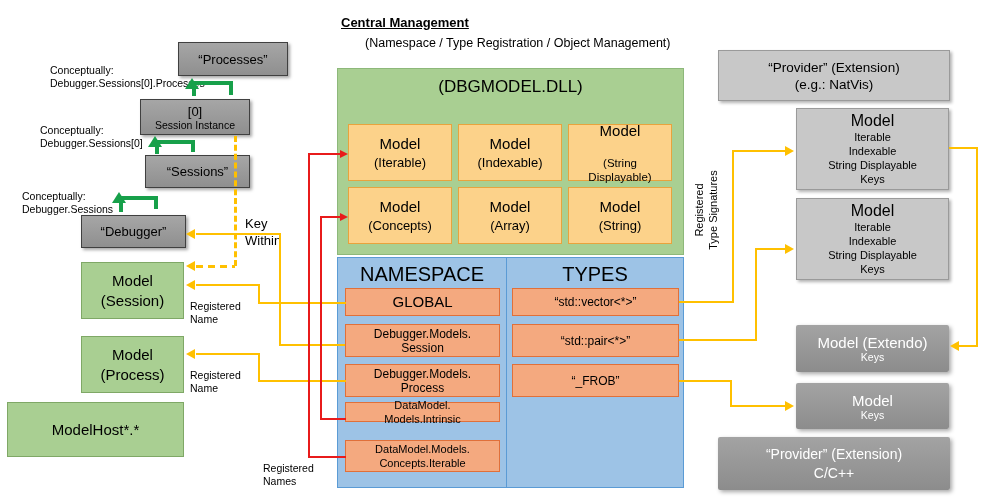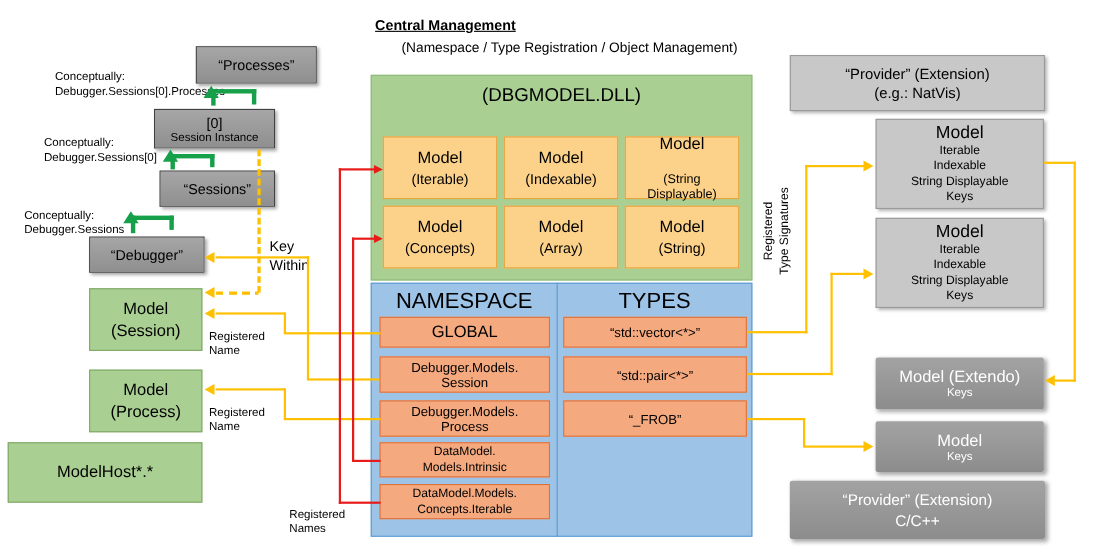--- a/index.html
+++ b/index.html
@@ -202,21 +202,21 @@
   <span>GLOBAL</span>
 </div>
 <div class="abs orow med" style="left:345px;top:324px;width:155px;height:33px;">
   <span style="white-space:pre-line;">Debugger.Models.
 Session</span>
 </div>
 <div class="abs orow med" style="left:345px;top:364px;width:155px;height:33px;">
   <span style="white-space:pre-line;">Debugger.Models.
 Process</span>
 </div>
-<div class="abs orow sm" style="left:345px;top:402px;width:155px;height:32px;">
+<div class="abs orow sm" style="left:345px;top:402px;width:155px;height:20px;">
   <span style="white-space:pre-line;">DataModel.
 Models.Intrinsic</span>
 </div>
 <div class="abs orow sm" style="left:345px;top:440px;width:155px;height:32px;">
   <span style="white-space:pre-line;">DataModel.Models.
 Concepts.Iterable</span>
 </div>
 
 <div class="abs orow med" style="left:512px;top:288px;width:167px;height:28px;">
   <span>“std::vector&lt;*&gt;”</span>

